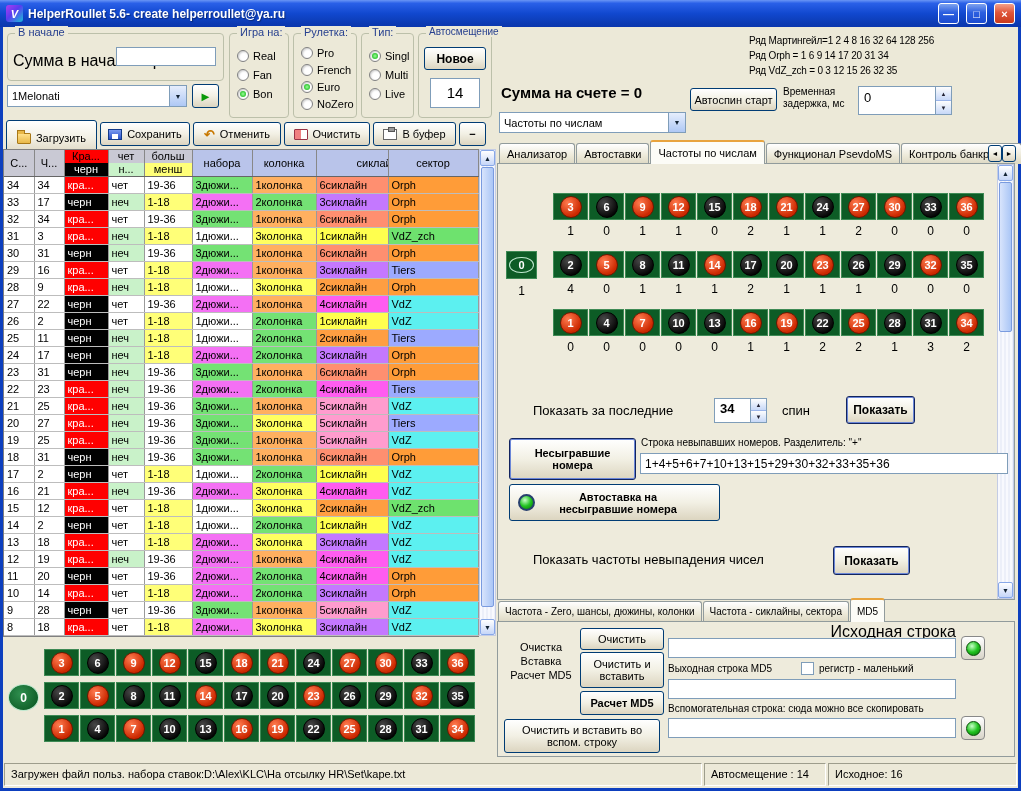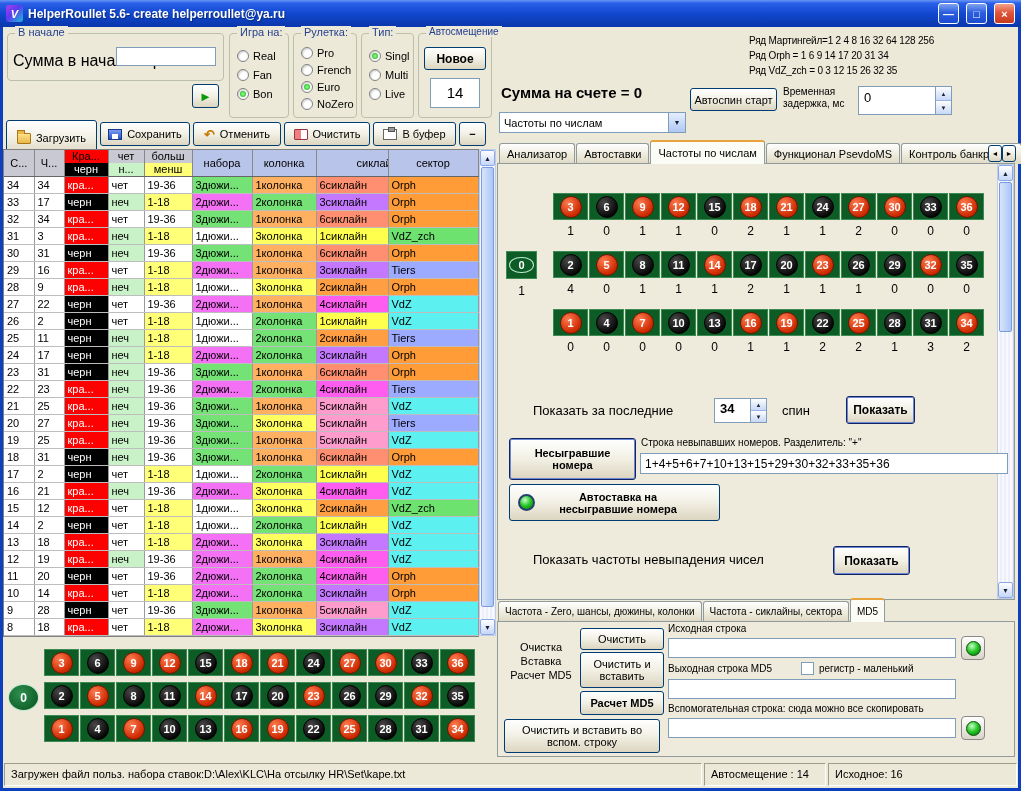--- a/index.html
+++ b/index.html
@@ -94,20 +94,24 @@
     <span class="title-text">HelperRoullet 5.6- create helperroullet@ya.ru</span>
     <span class="wbtn">—</span>
     <span class="wbtn">□</span>
     <span class="wbtn close">×</span>
   </div>
 
   <div class="gb" style="left:7px;top:33px;width:217px;height:48px">
     <span class="cap">В начале</span>
     <span class="lbl" style="left:5px;top:18px;font-size:16px">Сумма в начале игры</span>
     <input class="inp" style="left: 108px; top: 13px; width: 100px; height: 19px;" value="">
+  </div>
+  <div class="combo" style="left:7px;top:85px;width:180px;height:22px">
+    <span class="ctext">1Melonati</span>
+    <span class="drop">▼</span>
   </div>
   <div class="btn" style="left:192px;top:84px;width:27px;height:24px">
       <span class="chico" style="color:#0a9a0a">►</span>
     </div>
 
   <div class="gb" style="left:229px;top:33px;width:60px;height:85px">
     <span class="cap">Игра на:</span>
     <div class="radios">
         <div class="rrow">
           <span class="radio"></span>
@@ -896,21 +900,21 @@
 
   <div class="lbl" style="left:505px;top:640px;width:72px;text-align:center;font-size:11px;line-height:14px">
     <div>Очистка</div>
     <div>Вставка</div>
     <div>Расчет MD5</div>
   </div>
   <div class="btn" style="left:580px;top:628px;width:84px;height:22px">Очистить</div>
   <div class="btn" style="left:580px;top:652px;width:84px;height:36px;padding:0 8px">Очистить и вставить</div>
   <div class="btn bold" style="left:580px;top:691px;width:84px;height:24px">Расчет MD5</div>
 
-  <div class="lbl" style="left:668px;top:623px;width:288px;text-align:left;font-size:10px">Исходная строка</div>
+  <div class="lbl" style="left:668px;top:623px;width:288px;text-align:right;font-size:16px">Исходная строка</div>
   <input class="inp" style="left: 668px; top: 638px; width: 288px; height: 20px;" value="">
   <div class="ledbtn" style="left:961px;top:636px">
       <span class="led"></span>
     </div>
 
   <div class="lbl" style="left:668px;top:663px;font-size:10px">Выходная строка MD5</div>
   <span class="cb" style="left:801px;top:662px"></span>
   <div class="lbl" style="left:819px;top:663px;font-size:10px">регистр  - маленький</div>
   <input class="inp" style="left: 668px; top: 679px; width: 288px; height: 20px;" value="">
 

